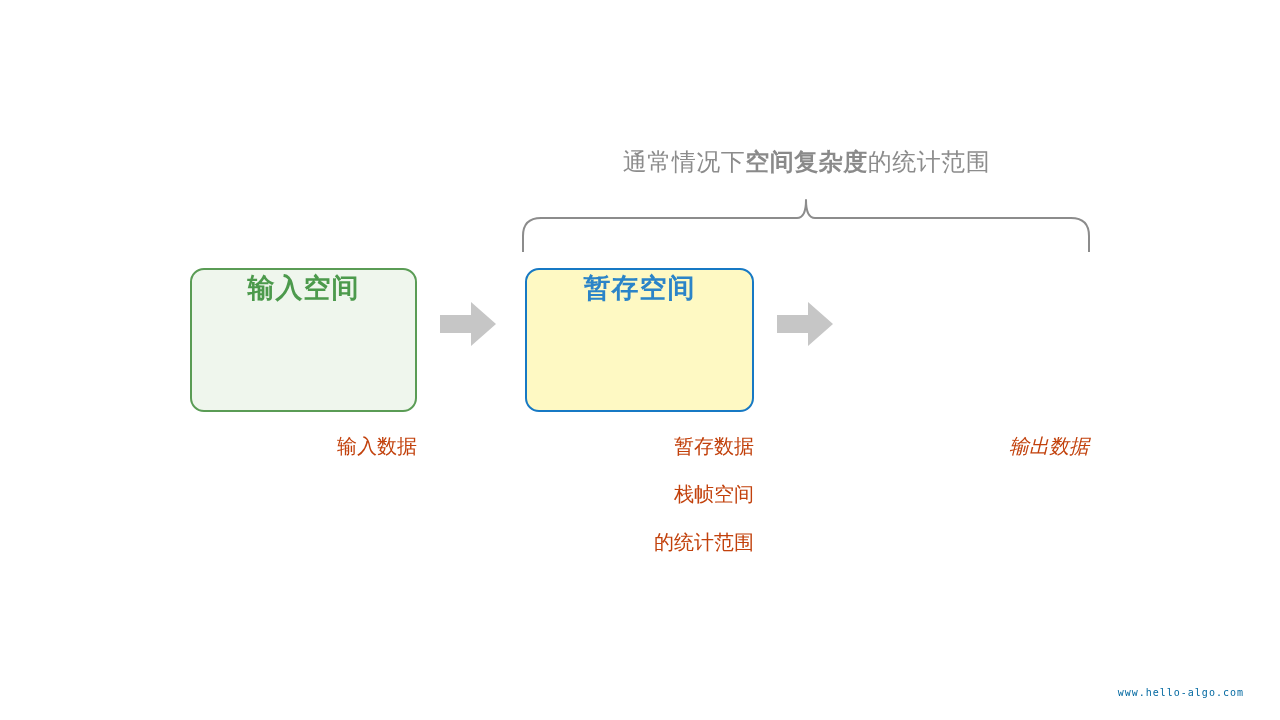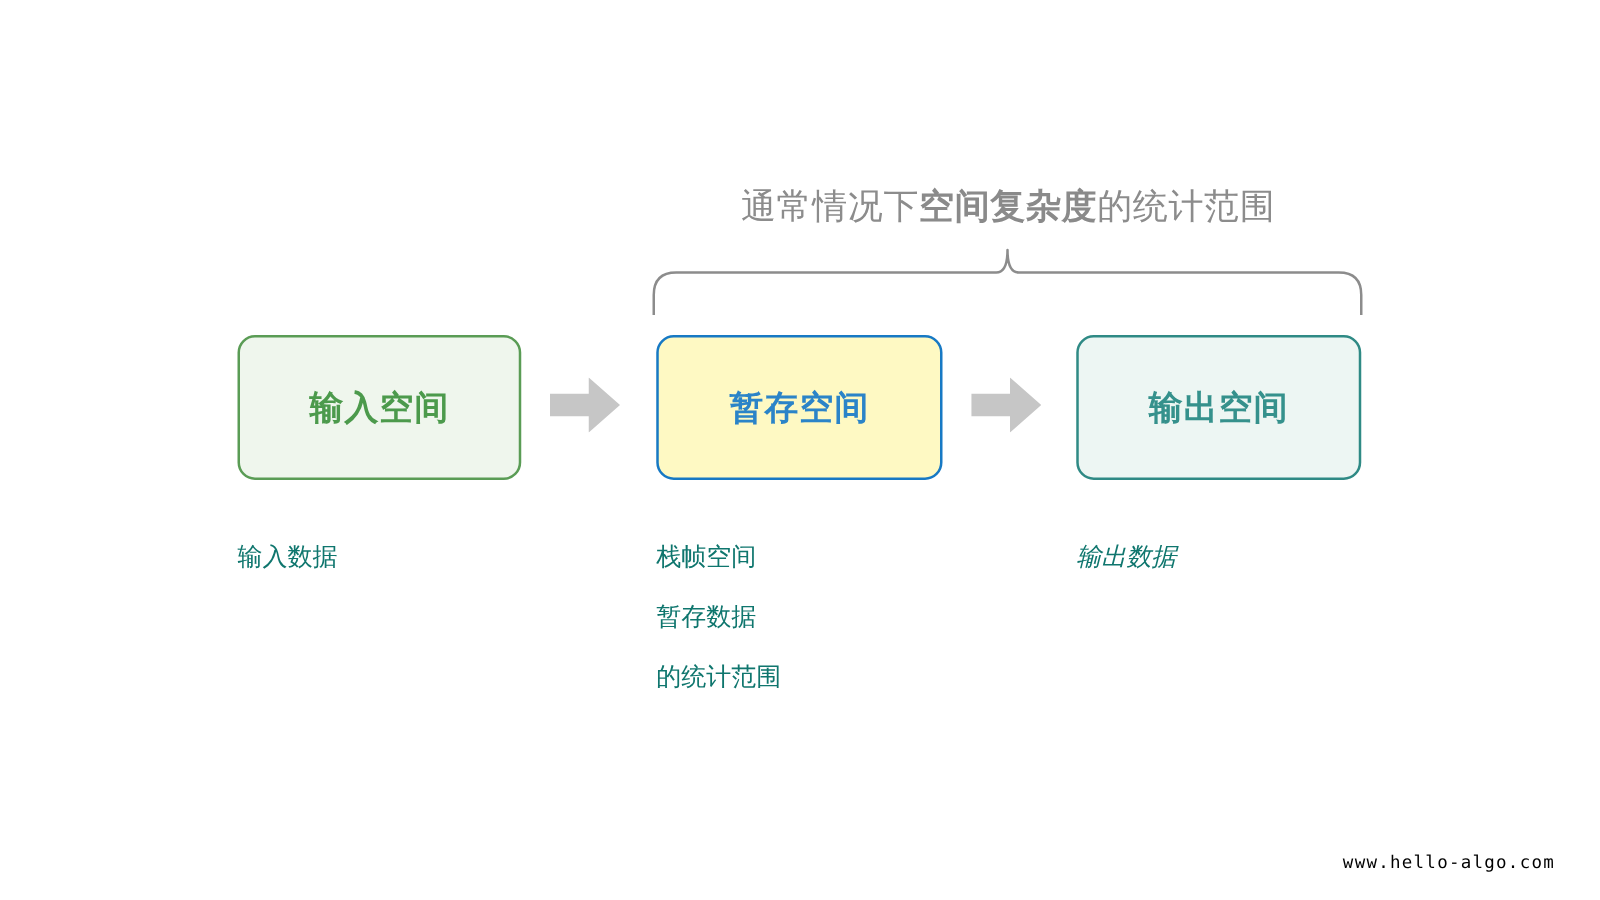--- a/index.html
+++ b/index.html
@@ -23,21 +23,21 @@
     height: 720px;
   }
 
   
   .brace-caption {
     position: absolute;
     left: 523px;
     top: 146px;
     width: 567px;
     text-align: center;
-    font-size: 28px;
+    font-size: 24px;
     color: #8c8c8c;
     letter-spacing: 0.5px;
     white-space: nowrap;
   }
   .brace-caption .strong {
     font-weight: bold;
     color: #8a8a8a;
   }
 
   
@@ -46,27 +46,27 @@
     left: 515px;
     top: 196px;
     width: 584px;
     height: 56px;
   }
 
   
   .flow-box {
     position: absolute;
     top: 268px;
-    height: 116px;
+    height: 144px;
     border-radius: 14px;
     border-style: solid;
     border-width: 2px;
     box-sizing: border-box;
     display: flex;
-    align-items: center;
+    align-items: flex-start;
     justify-content: center;
   }
   .flow-box .box-label {
     font-size: 27px;
     font-weight: bold;
     letter-spacing: 1px;
   }
 
   #box-input {
     left: 190px;
@@ -99,38 +99,38 @@
     width: 56px;
     height: 44px;
   }
   #arrow-1 { left: 440px; }
   #arrow-2 { left: 777px; }
 
   
   .caption-col {
     position: absolute;
     top: 422px;
-    text-align: left;
-    color: #0f766e;
+    text-align: right;
+    color: #c2410c;
     font-size: 20px;
     line-height: 48px;
   }
   #caption-input  { left: 190px; width: 227px; }
   #caption-temp   { left: 525px; width: 229px; }
   #caption-output { left: 861px; width: 228px; font-style: italic; }
   .caption-line { white-space: nowrap; }
 
   
   .watermark {
     position: absolute;
     right: 36px;
     bottom: 22px;
     font-family: "DejaVu Sans Mono", "Liberation Mono", monospace;
-    font-size: 14px;
-    color: #000000;
+    font-size: 10px;
+    color: #0369a1;
     letter-spacing: 1px;
   }
 </style>
 </head>
 <body>
 
 <div id="canvas">
 
   <div class="brace-caption"><span>通常情况下</span><span class="strong">空间复杂度</span><span>的统计范围</span></div>
 
@@ -141,43 +141,40 @@
   </div>
 
   <div class="flow-box" id="box-input">
     <span class="box-label">输入空间</span>
   </div>
 
   <div class="flow-box" id="box-temp">
     <span class="box-label">暂存空间</span>
   </div>
 
-  <div class="flow-box" id="box-output">
-    <span class="box-label">输出空间</span>
-  </div>
 
   <div class="arrow" id="arrow-1">
     <svg width="56" height="44" viewBox="0 0 56 44">
       <path d="M 0 13 L 31 13 L 31 0 L 56 22 L 31 44 L 31 31 L 0 31 Z" fill="#c6c6c6"></path>
     </svg>
   </div>
 
   <div class="arrow" id="arrow-2">
     <svg width="56" height="44" viewBox="0 0 56 44">
       <path d="M 0 13 L 31 13 L 31 0 L 56 22 L 31 44 L 31 31 L 0 31 Z" fill="#c6c6c6"></path>
     </svg>
   </div>
 
   <div class="caption-col" id="caption-input">
     <div class="caption-line">输入数据</div>
   </div>
 
   <div class="caption-col" id="caption-temp">
+    <div class="caption-line">暂存数据</div>
     <div class="caption-line">栈帧空间</div>
-    <div class="caption-line">暂存数据</div>
     <div class="caption-line">的统计范围</div>
   </div>
 
   <div class="caption-col" id="caption-output">
     <div class="caption-line">输出数据</div>
   </div>
 
   <div class="watermark">www.hello-algo.com</div>
 
 </div>

